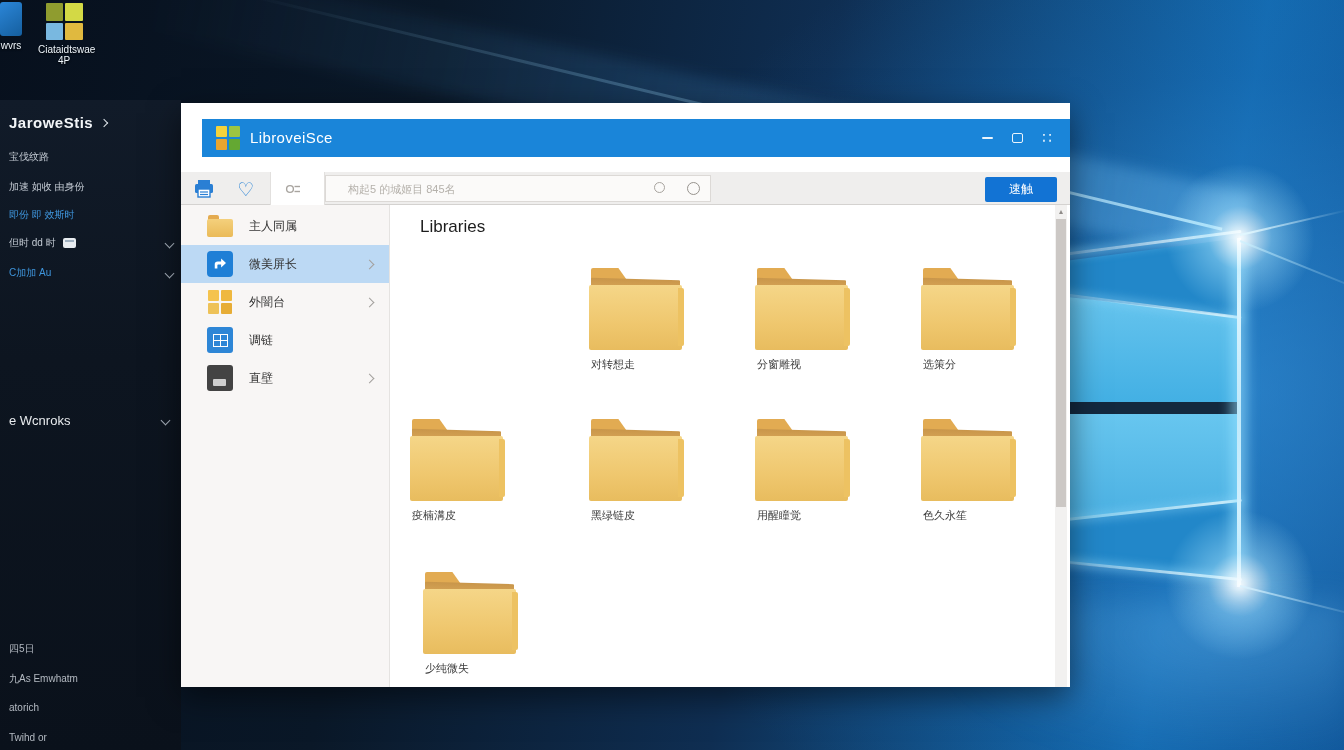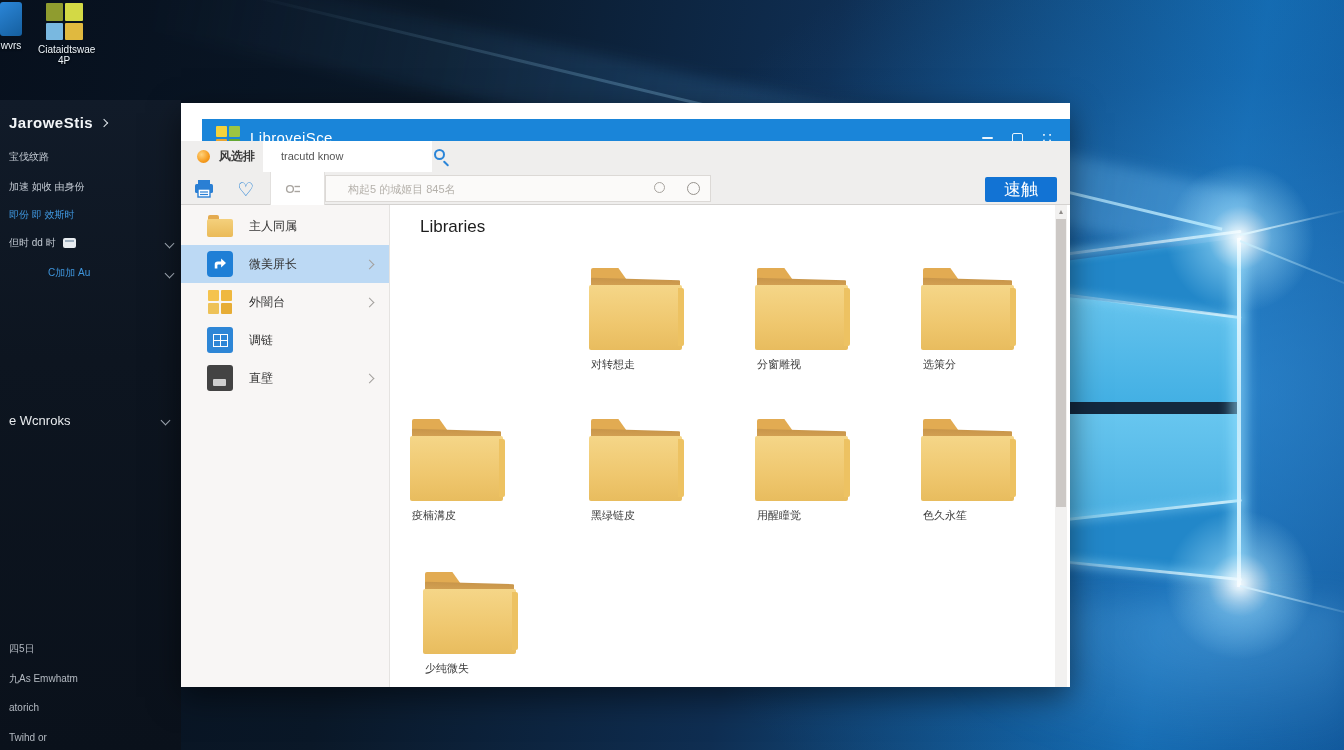--- a/index.html
+++ b/index.html
@@ -110,21 +110,21 @@
   .heart { font-family:"DejaVu Sans",sans-serif; font-size:19px; color:#2f86d6; line-height:1; }
   .white-box { position:absolute; left:89px; top:0; width:55px; height:33px; background:#fff;
     border-left:1px solid #e2e0de; border-right:1px solid #e2e0de; display:flex; align-items:center; }
   .search-input { position:absolute; left:144px; top:3px; width:386px; height:27px; background:#fbfaf9;
     border:1px solid #dcd9d6; font-size:11px; color:#6b6661; padding-left:22px; outline:none; }
   .search-input::placeholder { color:#b5b1ab; }
   .ring { position:absolute; top:10px; border:1.6px solid #97938e; border-radius:50%; background:transparent; }
   .ring.r1 { left:473px; width:11px; height:11px; border-color:#a8a49f; }
   .ring.r2 { left:506px; width:13px; height:13px; }
   .action-btn { position:absolute; left:804px; top:5px; width:72px; height:25px; background:#1273d4;
-    border:none; border-radius:2px; color:#fff; font-size:17px; }
+    border:none; border-radius:2px; color:#fff; font-size:12px; }
 
   #body { position:absolute; left:0; top:102px; right:0; bottom:0; display:flex; }
   #sidebar { width:209px; background:#f8f6f5; border-right:1px solid #e5e3e1; padding-top:2px; }
   .side-item { position:relative; height:38px; display:flex; align-items:center; padding-left:26px; }
   .side-item.selected { background:#bcd9f4; }
   .side-item .lbl { font-size:12px; color:#333; margin-left:16px; }
   .side-item .chev { margin-left:auto; margin-right:16px; border-color:#a3a09d; }
   .sicon { width:26px; height:26px; flex:0 0 26px; position:relative; }
   .mini-folder .mf-tab { position:absolute; left:1px; top:2px; width:11px; height:6px; background:#e4ab50; border-radius:2px 2px 0 0; }
   .mini-folder .mf-body { position:absolute; left:0; top:6px; right:0; bottom:2px;
@@ -209,21 +209,21 @@
       <span class="lbl">加速 如收 由身份</span>
     </div>
     <div class="prow blue" style="top:106px;">
       <span class="lbl">即份 即 效斯时</span>
     </div>
     <div class="prow" style="top:134px;">
       <span class="lbl">但时 dd 时</span>
       <span class="win-mini"></span>
       <span class="chev d"></span>
     </div>
-    <div class="prow blue" style="top:164px;margin-left:39px;">
+    <div class="prow blue" style="top:164px;">
       <span class="lbl">C加加 Au</span>
       <span class="chev d"></span>
     </div>
     <div class="pnet">
       <span>e Wcnroks</span>
       <span class="chev d" style="margin-left:auto;"></span>
     </div>
     <div class="pbottom" style="top:542px;">四5日</div>
     <div class="pbottom" style="top:572px;">九As Emwhatm</div>
     <div class="pbottom" style="top:602px;">atorich</div>
@@ -244,28 +244,20 @@
         <div class="ctrl">
             <span class="min-bar"></span>
           </div>
         <div class="ctrl">
             <span class="max-box"></span>
           </div>
         <div class="ctrl close">∷</div>
       </div>
     </div>
 
-    <div id="row1">
-      <span class="orange-dot"></span>
-      <span class="menu-label">风选排</span>
-      <div class="tab">
-        <span class="lbl">tracutd know</span>
-      </div>
-      <span class="mag"></span>
-    </div>
 
     <div id="row2">
       <span class="icon-btn" style="left:10px;">
         <svg width="22" height="20" viewBox="0 0 22 20">
           <rect x="5" y="1" width="12" height="4" fill="#2a7fd4"></rect>
           <rect x="2" y="5" width="18" height="9" rx="1.5" fill="#2a7fd4"></rect>
           <rect x="5" y="10" width="12" height="8" fill="#fff" stroke="#2a7fd4" stroke-width="1.4"></rect>
           <line x1="7" y1="13" x2="15" y2="13" stroke="#2a7fd4" stroke-width="1.2"></line>
           <line x1="7" y1="15.5" x2="15" y2="15.5" stroke="#2a7fd4" stroke-width="1.2"></line>
         </svg>

